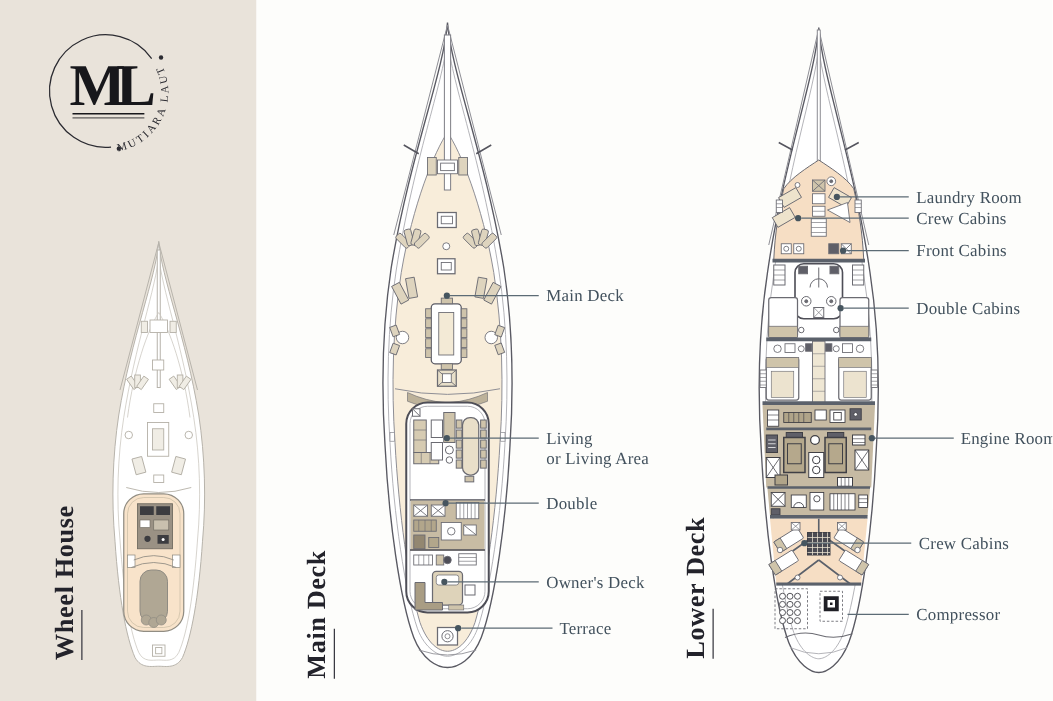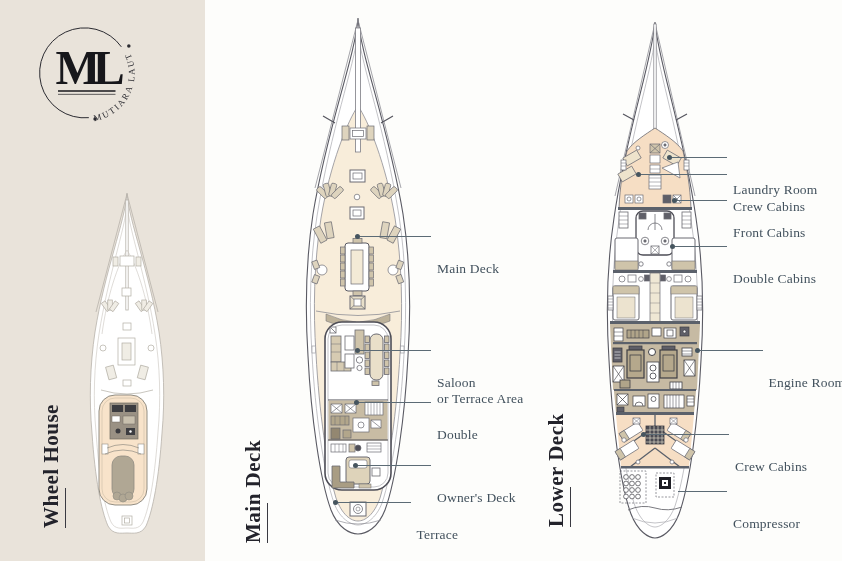--- a/index.html
+++ b/index.html
@@ -9,21 +9,21 @@
   svg{display:block;}
   .boat{position:absolute;}
   .deck-title{position:absolute;transform:rotate(-90deg);transform-origin:0 0;
               width:150px;color:#23232b;font-weight:bold;font-size:21px;line-height:23px;
               letter-spacing:.5px;white-space:nowrap;}
   .deck-title .title-underline{width:40px;height:0;border-top:1.6px solid #3a3a42;margin-top:2px;}
   .callout{position:absolute;display:flex;align-items:flex-start;}
   .callout .dot{width:5px;height:5px;border-radius:50%;background:#46555f;flex:0 0 auto;margin-top:5px;}
   .callout .lead{height:1px;background:#5c6b75;flex:0 0 auto;margin-top:7px;}
   .callout .txt{padding-left:6px;font-size:13.5px;line-height:16px;color:#42515d;
-                letter-spacing:.2px;white-space:nowrap;margin-top:32px;}
+                letter-spacing:.2px;white-space:nowrap;}
 </style>
 </head>
 <body>
 
 <div class="canvas">
 
   <div class="left-panel"></div>
 
   <svg class="boat" style="left:28px;top:6px" width="140" height="140" viewBox="28 6 168 146">
     <path d="M140 44 A54 54 0 1 0 101 129" fill="none" stroke="#2b2b31" stroke-width="1.2"></path>
@@ -464,33 +464,33 @@
   </div>
 
   <div class="callout" style="left:354.5px;top:229px">
     <span class="dot"></span>
     <span class="lead" style="width:71.5px"></span>
     <span class="txt">Main Deck</span>
   </div>
   <div class="callout" style="left:354.5px;top:343px">
     <span class="dot"></span>
     <span class="lead" style="width:71.5px"></span>
-    <span class="txt"><span>Saloon</span><br><span>or Terrace Area</span></span>
+    <span class="txt"><span>Living</span><br><span>or Living Area</span></span>
   </div>
   <div class="callout" style="left:353.5px;top:395px">
     <span class="dot"></span>
     <span class="lead" style="width:72.5px"></span>
     <span class="txt">Double</span>
   </div>
   <div class="callout" style="left:352.5px;top:458px">
     <span class="dot"></span>
     <span class="lead" style="width:73.5px"></span>
     <span class="txt">Owner's Deck</span>
   </div>
-  <div class="callout" style="left:333px;top:495px">
+  <div class="callout" style="left:364px;top:495px">
     <span class="dot"></span>
     <span class="lead" style="width:72.5px"></span>
     <span class="txt">Terrace</span>
   </div>
 
   <div class="callout" style="left:666.5px;top:150px">
     <span class="dot"></span>
     <span class="lead" style="width:55.5px"></span>
     <span class="txt">Laundry Room</span>
   </div>

